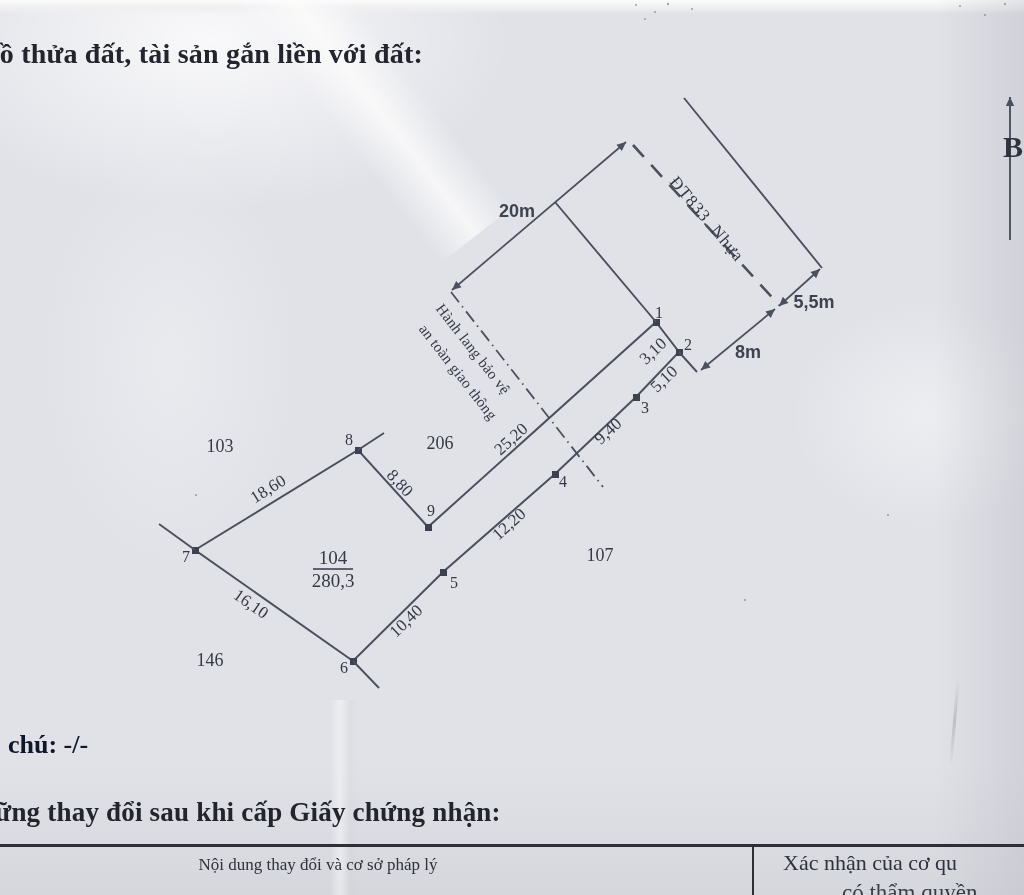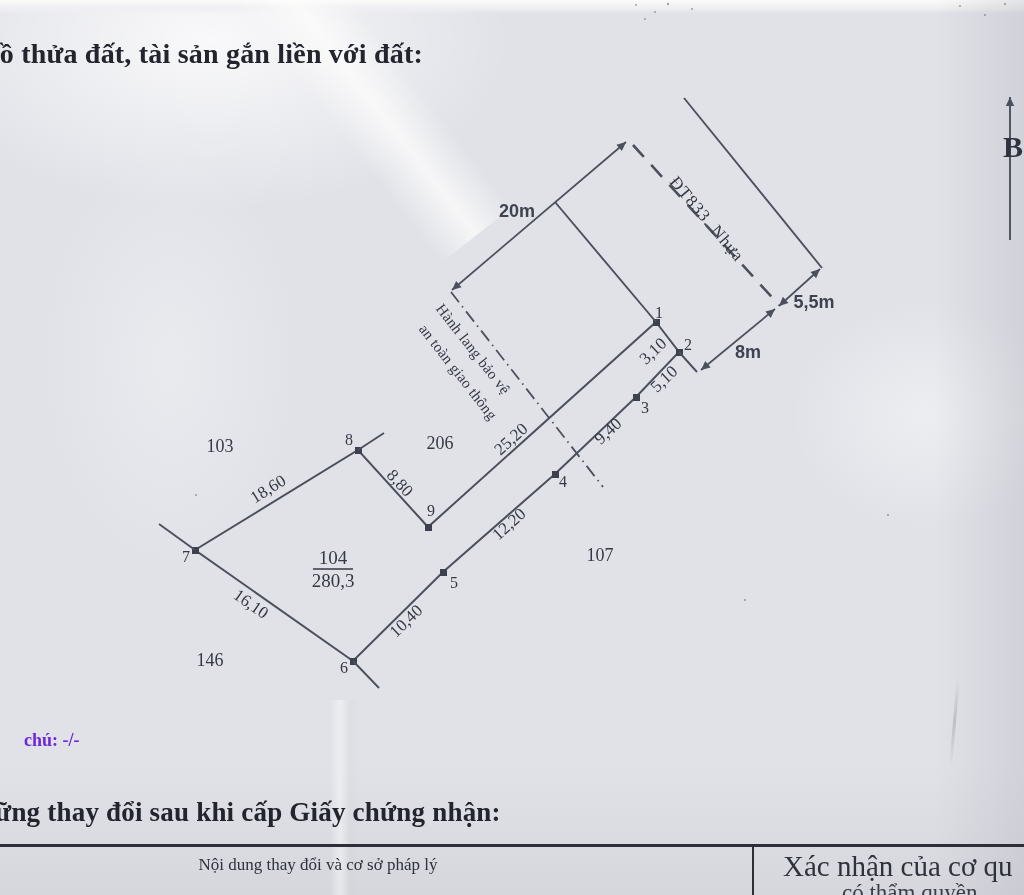--- a/index.html
+++ b/index.html
@@ -29,28 +29,28 @@
     background:radial-gradient(closest-side at 90% 0%,rgba(140,142,152,.18),rgba(140,142,152,0));}
   .crease-right-line{position:absolute;left:953px;top:678px;width:3px;height:88px;
     transform:rotate(5deg);
     background:linear-gradient(180deg,rgba(120,122,132,0),rgba(120,122,132,.32),rgba(120,122,132,0));}
   .crease-midfold{position:absolute;left:330px;top:700px;width:30px;height:195px;
     background:linear-gradient(90deg,rgba(255,255,255,0),rgba(250,250,250,.5),rgba(200,200,206,.15),rgba(255,255,255,0));}
 
   
   .heading{position:absolute;left:-16px;top:38px;font-size:28px;font-weight:bold;
     color:#22252d;white-space:nowrap;letter-spacing:.2px;}
-  .note-line{position:absolute;left:24px;top:730px;font-size:18px;font-weight:bold;color:#6d28d9;}
+  .note-line{position:absolute;left:8px;top:730px;font-size:26px;font-weight:bold;color:#0f172a;}
   .changes-heading{position:absolute;left:-5px;top:797px;font-size:27px;font-weight:bold;
     color:#22252d;white-space:nowrap;letter-spacing:.2px;}
   .table-rule{position:absolute;left:0;top:844px;width:1024px;height:3px;background:#2c2f38;}
   .table-divider{position:absolute;left:752px;top:847px;width:2px;height:48px;background:#2c2f38;}
   .th-left{position:absolute;left:118px;top:855px;width:400px;text-align:center;
     font-size:17px;color:#2e323c;}
-  .th-right-1{position:absolute;left:783px;top:850px;font-size:29px;color:#2e323c;white-space:nowrap;}
+  .th-right-1{position:absolute;left:783px;top:850px;font-size:22px;color:#2e323c;white-space:nowrap;}
   .th-right-2{position:absolute;left:842px;top:880px;font-size:23px;color:#3a3e48;white-space:nowrap;}
 
   
   svg{position:absolute;left:0;top:0;}
   .ln{stroke:#4b505d;stroke-width:2;fill:none;stroke-linecap:butt;}
   .thin{stroke-width:1.9;}
   .dashed{stroke-dasharray:16 11;stroke-width:2.6;}
   .dashdot{stroke-dasharray:13 5 1.5 5;stroke-width:1.8;}
   .dim{stroke-width:1.7;}
   .vtx rect{fill:#3c414d;stroke:none;}

